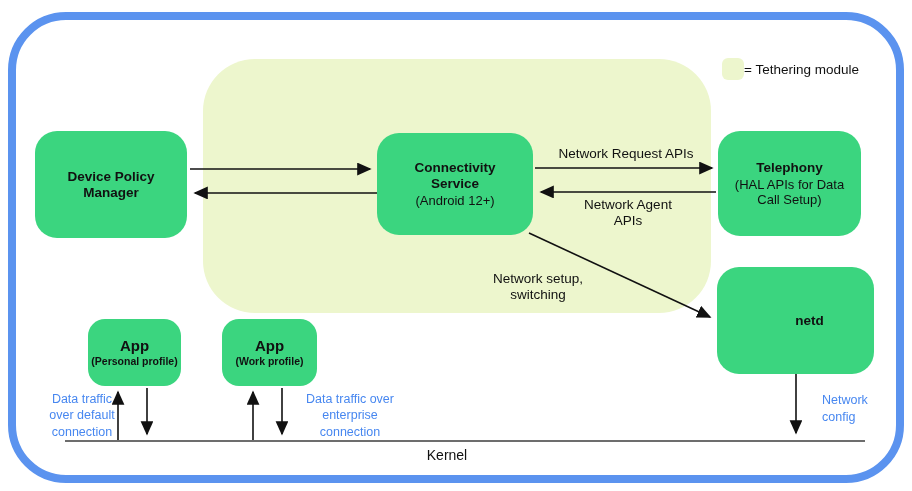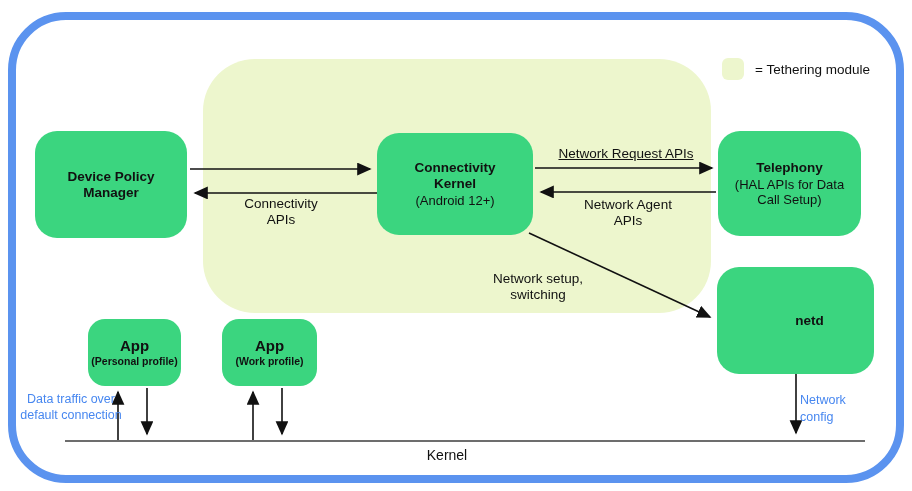--- a/index.html
+++ b/index.html
@@ -38,39 +38,39 @@
   .node-telephony{left:718px;top:131px;width:143px;height:105px;}
   .node-netd{left:717px;top:267px;width:157px;height:107px;padding-left:28px;}
   .node-app1{left:88px;top:319px;width:93px;height:67px;border-radius:17px;}
   .node-app2{left:222px;top:319px;width:95px;height:67px;border-radius:17px;}
   .node-app1 .node-title,.node-app2 .node-title{font-size:15px;}
   .app-sub{font-size:10.5px;font-weight:bold;margin-top:0px;}
 
   .edge-label{
     position:absolute;z-index:5;font-size:13.5px;text-align:center;line-height:1.22;color:var(--ink);
   }
-  .lbl-request{left:536px;top:146px;width:180px;text-decoration:underline;}
+  .lbl-request{left:536px;top:146px;width:180px;}
   .lbl-agent{left:578px;top:197px;width:100px;}
   .lbl-connectivity{left:231px;top:196px;width:100px;}
   .lbl-setup{left:468px;top:271px;width:140px;}
 
   .blue-label{
-    position:absolute;z-index:5;font-size:12.5px;line-height:1.3;color:var(--link-blue);text-align:center;
+    position:absolute;z-index:5;font-size:12.5px;line-height:1.3;color:var(--link-blue);text-align:center;padding-left:22px;
   }
   .lbl-default{left:17px;top:391px;width:108px;}
   .lbl-enterprise{left:275px;top:391px;width:128px;}
   .lbl-netconfig{left:800px;top:392px;width:74px;text-align:left;line-height:1.35;}
 
   .kernel-label{
     position:absolute;z-index:5;left:397px;top:447px;width:100px;text-align:center;font-size:14px;
   }
 
   .legend{position:absolute;z-index:5;left:722px;top:58px;display:flex;align-items:center;}
   .legend-swatch{width:22px;height:22px;border-radius:6px;background:var(--module-bg);}
-  .legend-label{margin-left:11px;font-size:13.5px;white-space:nowrap;}
+  .legend-label{font-size:13.5px;white-space:nowrap;}
 </style>
 </head>
 <body>
 
 <div class="canvas">
 
   <div class="frame"></div>
   <div class="module-bg"></div>
 
   <svg class="arrows" viewBox="0 0 912 491">
@@ -90,21 +90,21 @@
     <line x1="253" y1="440" x2="253" y2="392" stroke="#111" stroke-width="1.6" marker-end="url(#ah)"></line>
     <line x1="282" y1="388" x2="282" y2="434" stroke="#111" stroke-width="1.6" marker-end="url(#ah)"></line>
     <line x1="65" y1="441" x2="865" y2="441" stroke="#3c3c3c" stroke-width="1.4"></line>
   </svg>
 
   <div class="node node-dpm">
     <div class="node-title narrow">Device Policy Manager</div>
   </div>
 
   <div class="node node-cs">
-    <div class="node-title narrow">Connectivity Kernel</div>
+    <div class="node-title narrow">Connectivity Service</div>
     <div class="node-sub">(Android 12+)</div>
   </div>
 
   <div class="node node-telephony">
     <div class="node-title">Telephony</div>
     <div class="node-sub" style="width:132px">(HAL APIs for Data Call Setup)</div>
   </div>
 
   <div class="node node-netd">
     <div class="node-title">netd</div>
@@ -115,24 +115,24 @@
     <div class="app-sub">(Personal profile)</div>
   </div>
 
   <div class="node node-app2">
     <div class="node-title">App</div>
     <div class="app-sub">(Work profile)</div>
   </div>
 
   <div class="edge-label lbl-request">Network Request APIs</div>
   <div class="edge-label lbl-agent">Network Agent APIs</div>
-  <div class="edge-label lbl-connectivity">Connectivity APIs</div>
   <div class="edge-label lbl-setup">Network setup, switching</div>
 
   <div class="blue-label lbl-default">Data traffic over default connection</div>
+  <div class="blue-label lbl-enterprise">Data traffic over enterprise connection</div>
   <div class="blue-label lbl-netconfig">Network config</div>
 
   <div class="kernel-label">Kernel</div>
 
   <div class="legend">
     <div class="legend-swatch"></div>
     <div class="legend-label">= Tethering module</div>
   </div>
 
 </div>

